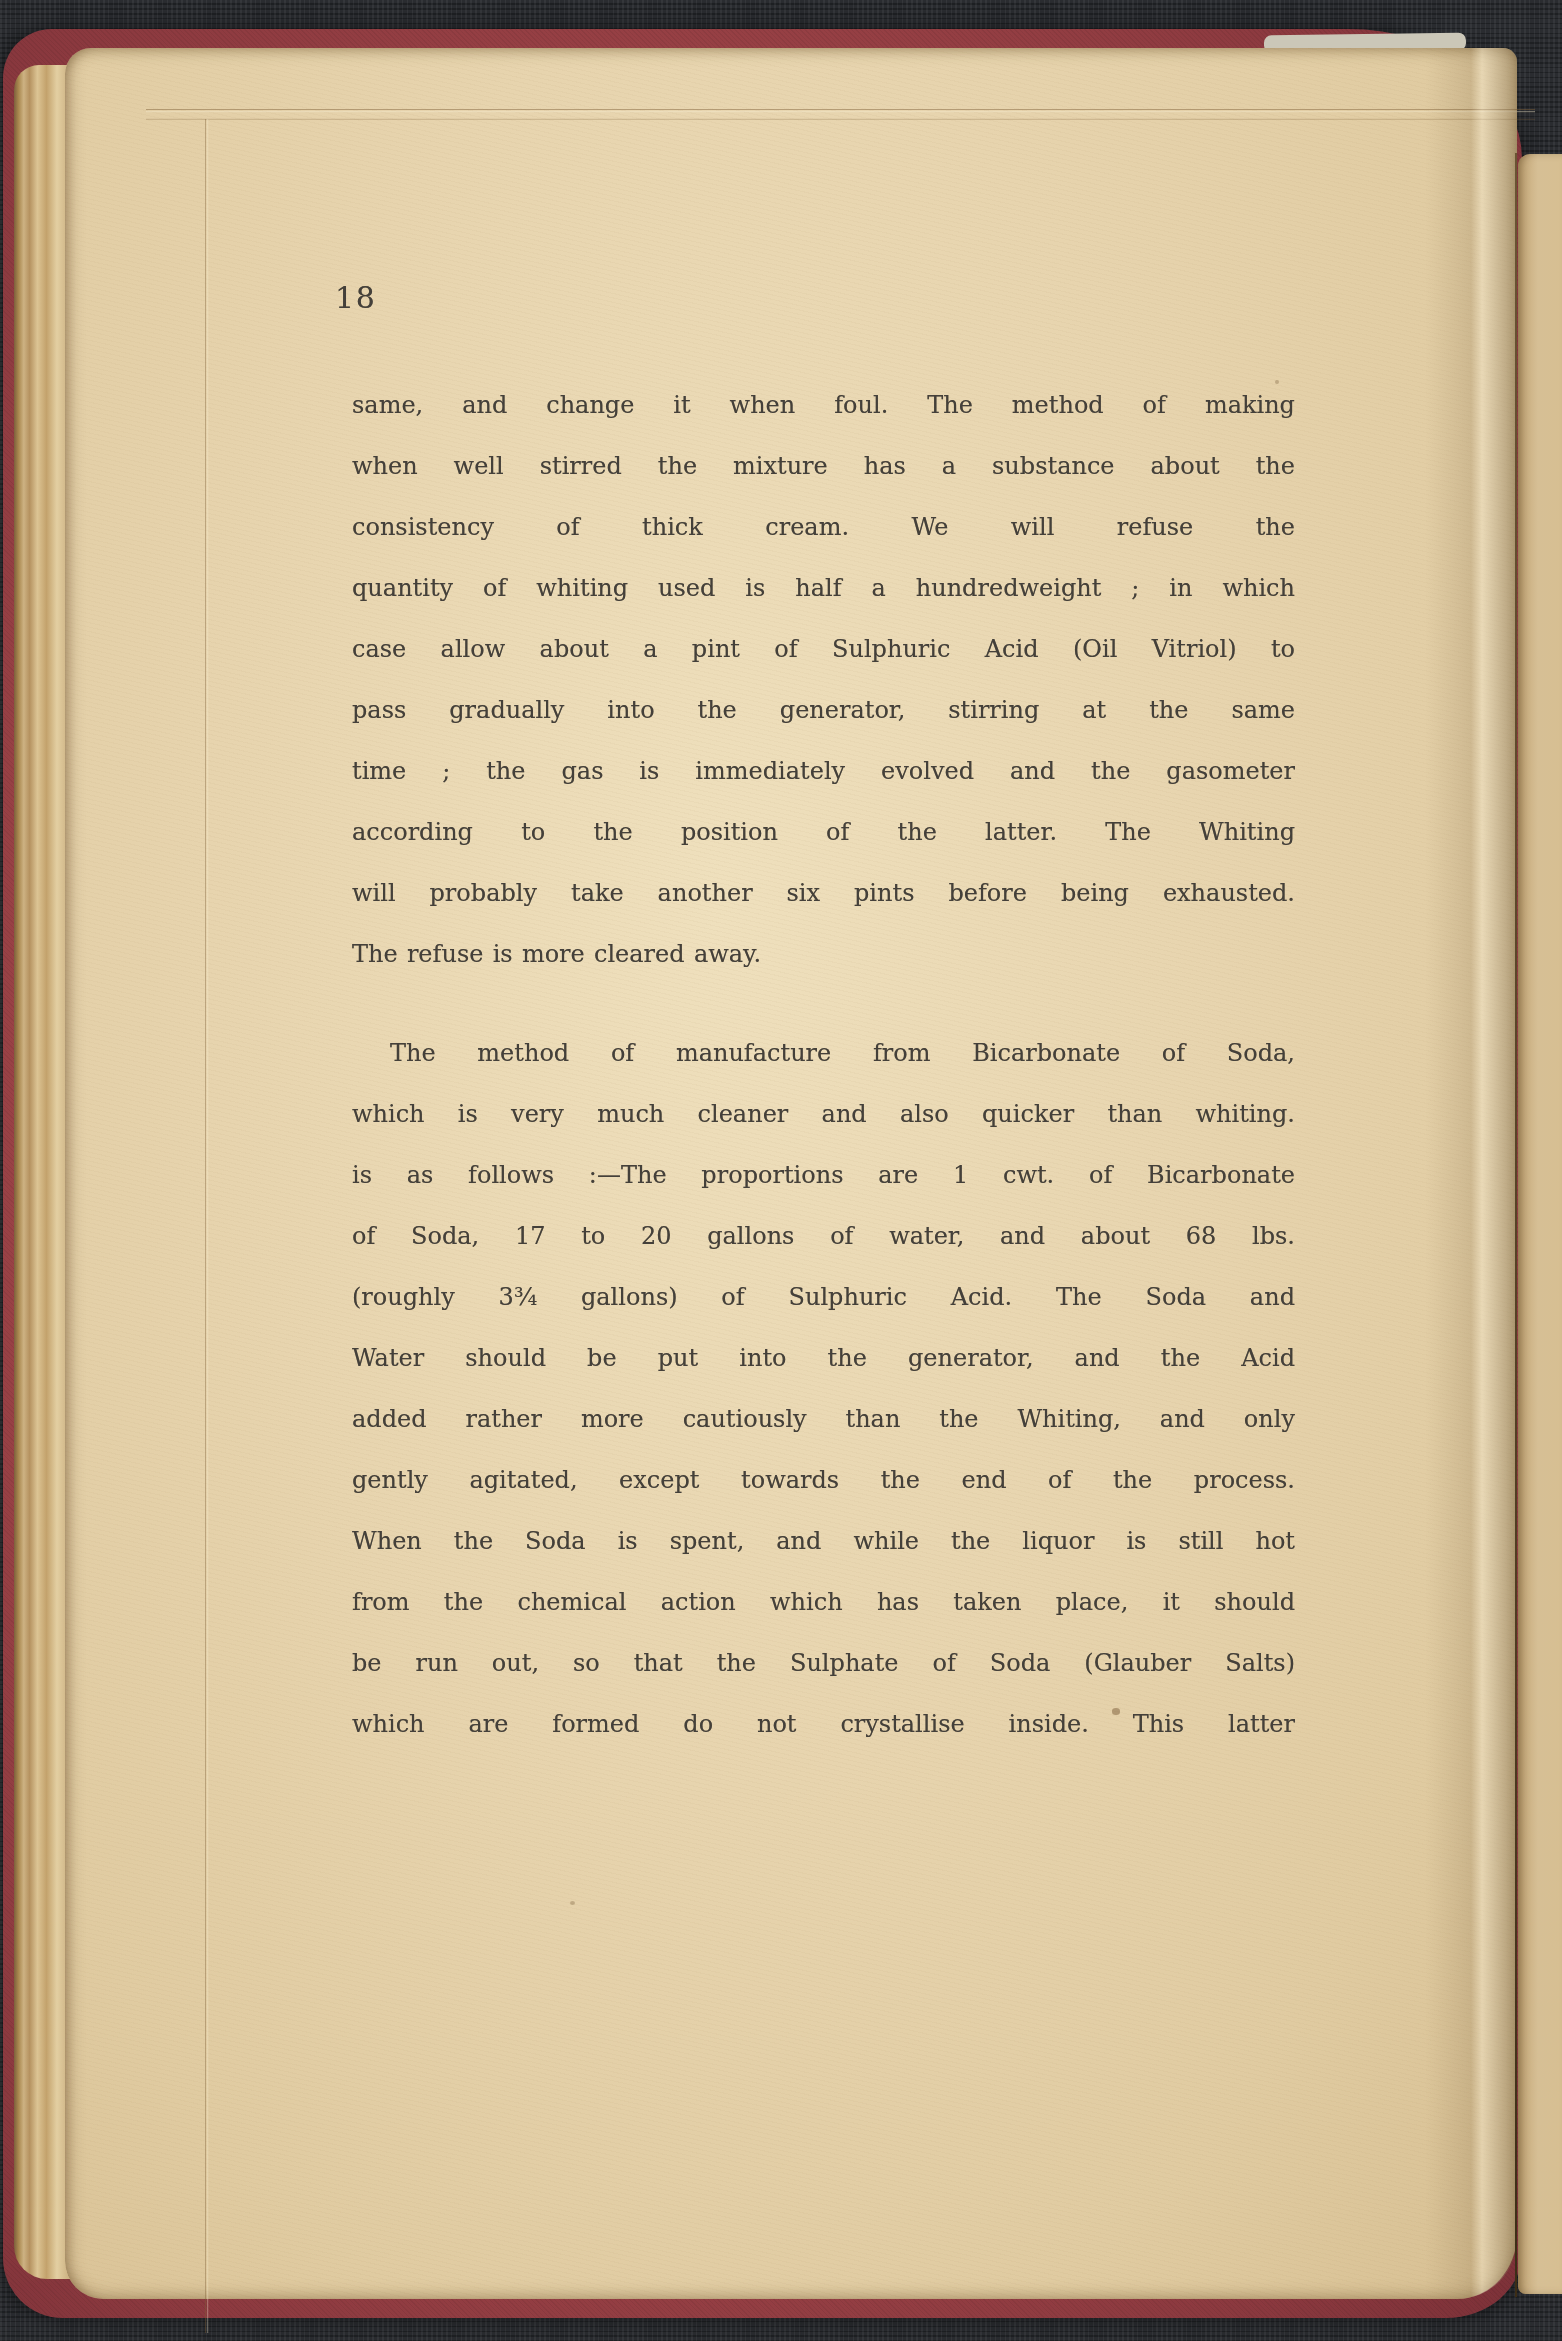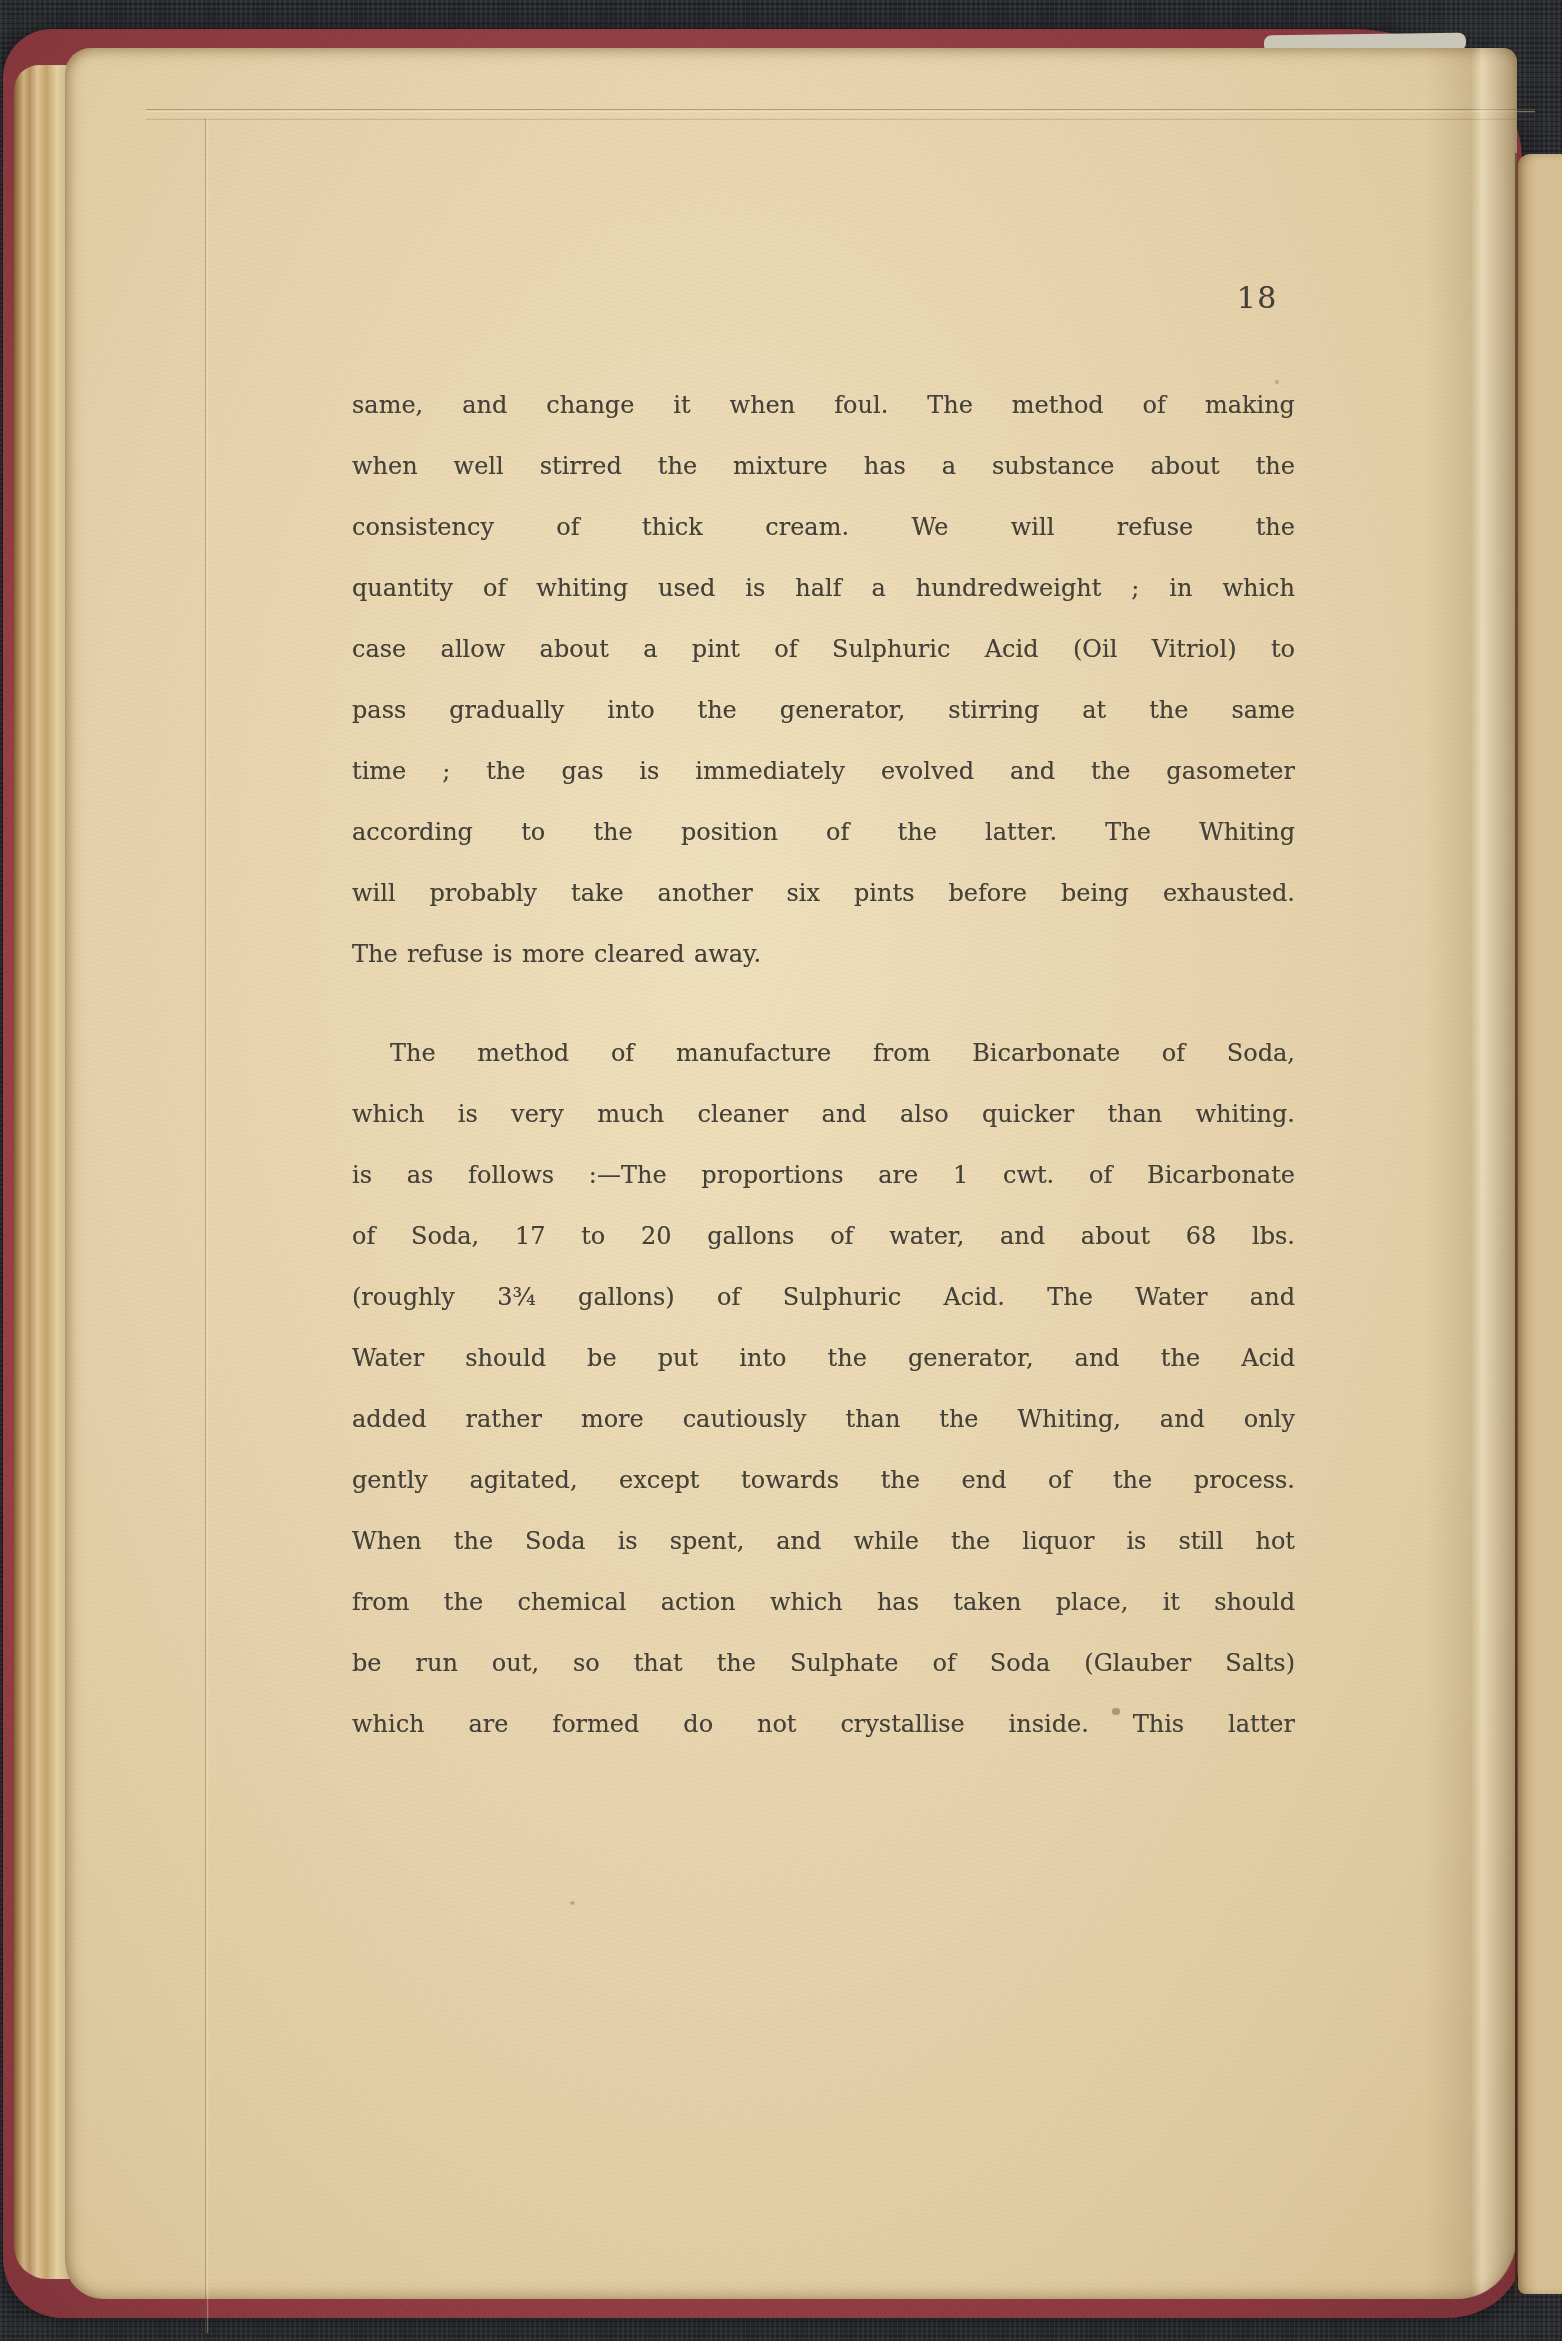--- a/index.html
+++ b/index.html
@@ -66,21 +66,21 @@
     background:linear-gradient(90deg, #c2a474 0%, #d6bf95 45%, var(--paperdark,#d7bf92) 100%);
     box-shadow:inset 5.4px 0 9.8px -3.3px rgba(80,60,30,0.55);
   }
   .speck{position:absolute;border-radius:50%;background:rgba(120,95,60,0.35);}
   .speck.s1{left:1047px;top:1660px;width:7.6px;height:6.5px;background:rgba(110,80,45,0.45);}
   .speck.s2{left:505px;top:1853px;width:5.4px;height:4.3px;}
   .speck.s3{left:1210px;top:332px;width:3.8px;height:3.8px;}
 
   .page-number{
     position:absolute;left:335px;top:280px;width:943px;
-    text-align:right;font-size:30px;color:var(--ink,#44403a);
+    text-align:left;font-size:30px;color:var(--ink,#44403a);
     letter-spacing:1.6px;text-shadow:0 0 0.5px rgba(70,60,45,0.5);
   }
   .text-block{
     position:absolute;left:335px;top:375px;width:943px;
     font-size:24px;line-height:61px;color:var(--ink,#44403a);
     word-spacing:1.6px;text-shadow:0 0 0.5px rgba(70,60,45,0.45);margin-left:17px;
   }
   .para + .para{margin-top:38px;}
   .line{text-align:justify;text-align-last:justify;}
   .line.flush{text-align-last:left;}
@@ -114,21 +114,21 @@
       <div class="line">time ;  the gas is immediately evolved and the gasometer</div>
       <div class="line">according to the position of the latter.  The Whiting</div>
       <div class="line">will probably take another six pints before being exhausted.</div>
       <div class="line flush">The refuse is more cleared away.</div>
     </div>
     <div class="para indent">
       <div class="line">The method of manufacture from Bicarbonate of Soda,</div>
       <div class="line">which is very much cleaner and also quicker than whiting.</div>
       <div class="line">is as follows :—The proportions are 1 cwt. of Bicarbonate</div>
       <div class="line">of Soda, 17 to 20 gallons of water, and about 68 lbs.</div>
-      <div class="line">(roughly 3¾ gallons) of Sulphuric Acid.  The Water and</div>
+      <div class="line">(roughly 3¾ gallons) of Sulphuric Acid.  The Soda and</div>
       <div class="line">Water should be put into the generator, and the Acid</div>
       <div class="line">added rather more cautiously than the Whiting, and only</div>
       <div class="line">gently agitated, except towards the end of the process.</div>
       <div class="line">When the Soda is spent, and while the liquor is still hot</div>
       <div class="line">from the chemical action which has taken place, it should</div>
       <div class="line">be run out, so that the Sulphate of Soda (Glauber Salts)</div>
       <div class="line">which are formed do not crystallise inside.  This latter</div>
     </div>
   </div>
 

